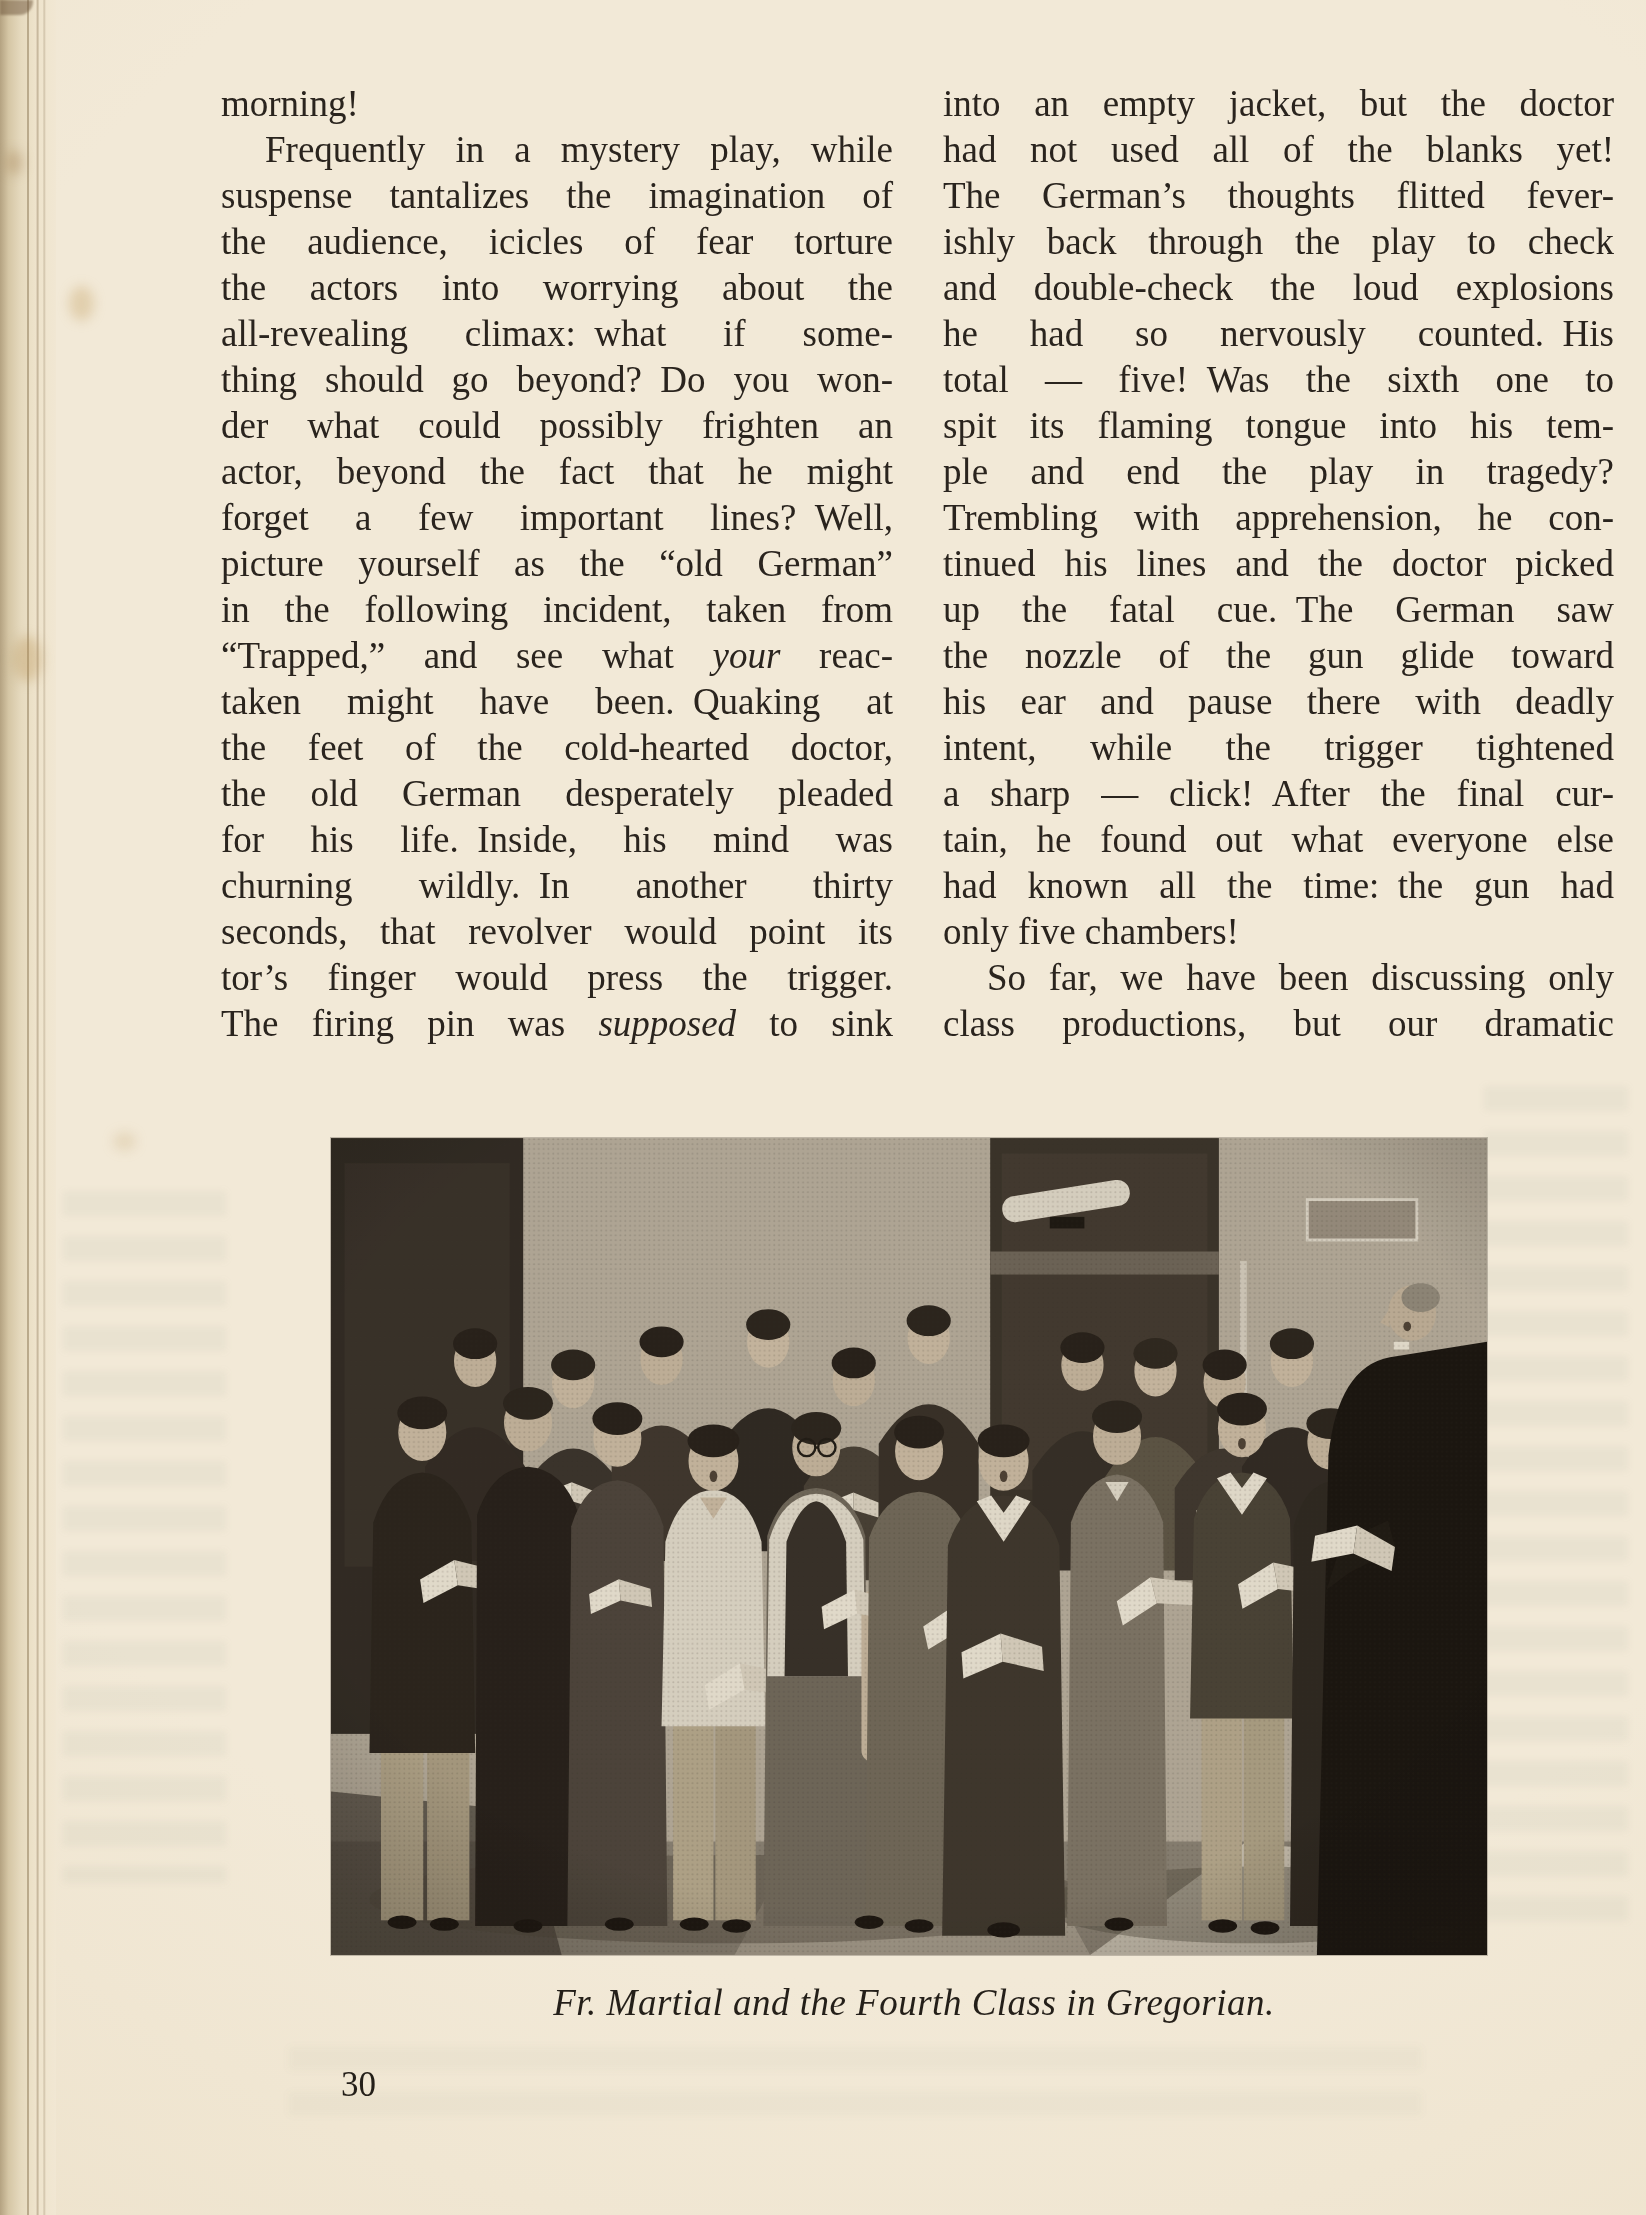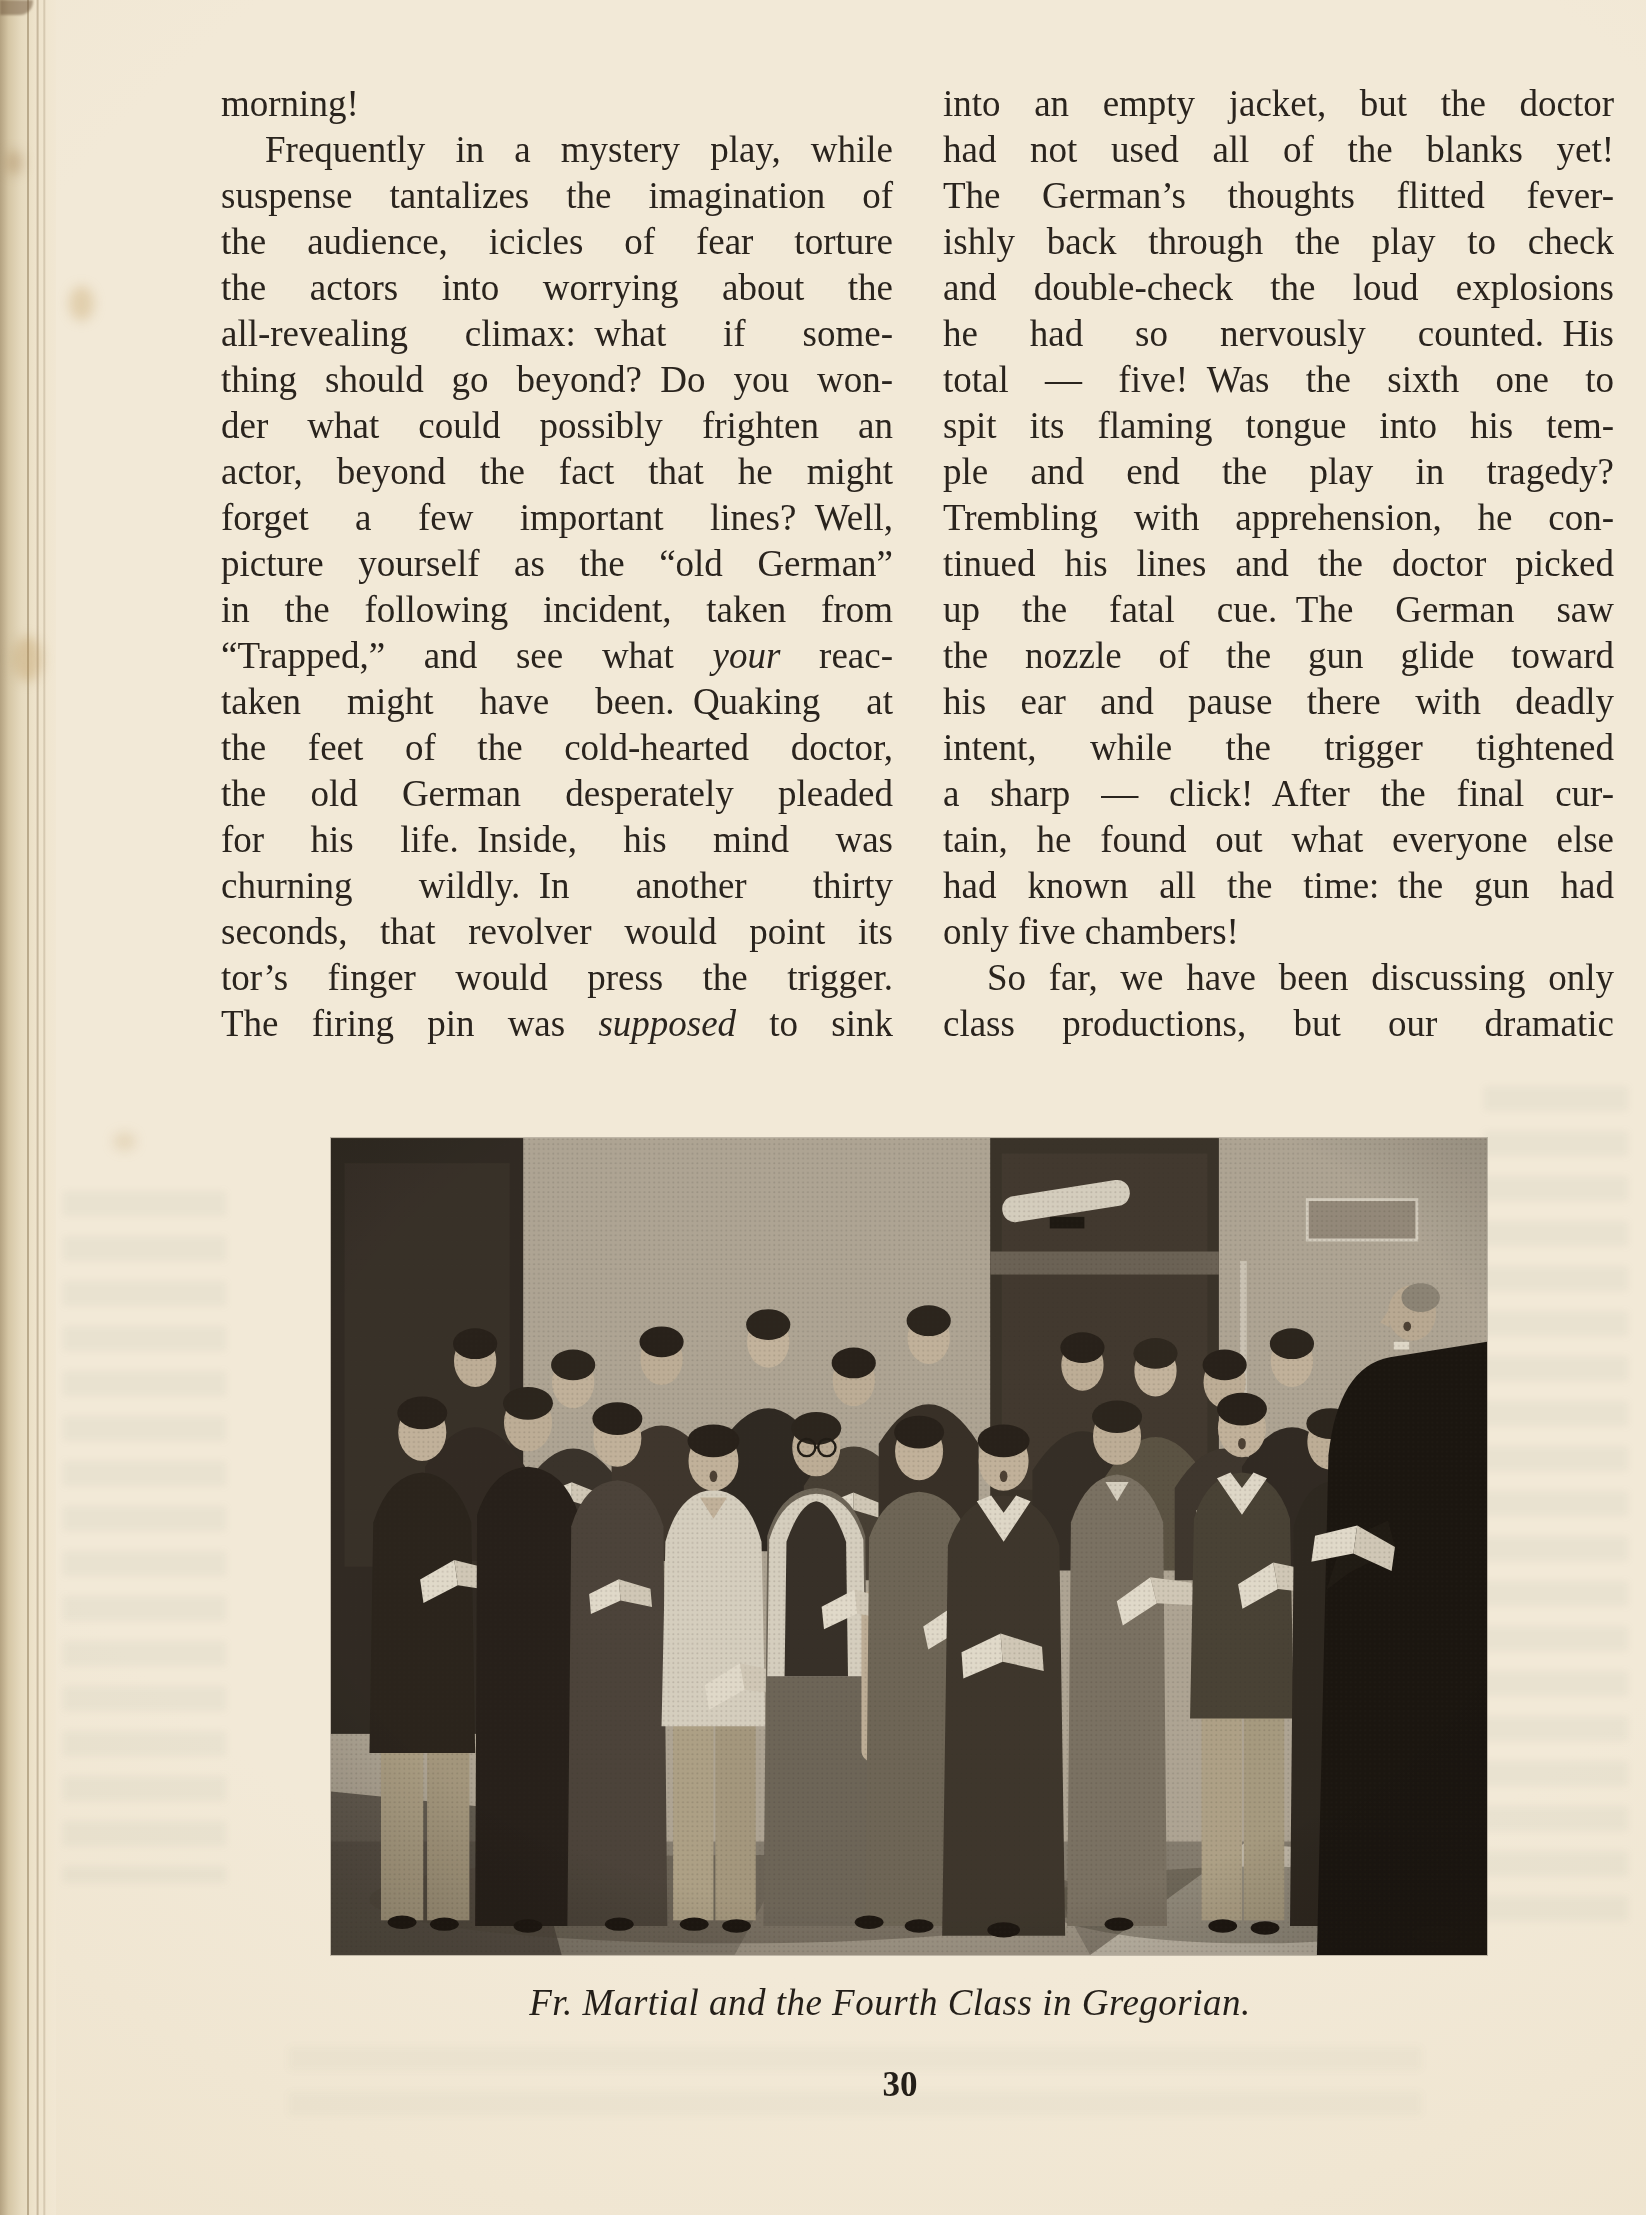--- a/index.html
+++ b/index.html
@@ -47,26 +47,26 @@
 
   
   .photo{
     position:absolute;left:331px;top:1138px;width:1156px;height:817px;margin:0;
     box-shadow:0 0 0 1px rgba(40,33,25,.25);
   }
   .photo svg{display:block;}
   .photo-tint{position:absolute;inset:0;background:rgba(110,95,70,.08);pointer-events:none;}
 
   .caption{
-    position:absolute;left:312px;top:1981px;width:1156px;
+    position:absolute;left:336px;top:1981px;width:1156px;
     text-align:center;font-style:italic;font-size:37px;color:#241f19;letter-spacing:0.5px;
   }
   .pageno{
-    position:absolute;left:322px;top:2065px;width:1156px;
-    text-align:center;font-weight:bold;font-size:35px;color:#241f19;
+    position:absolute;left:341px;top:2065px;width:1156px;
+    text-align:left;font-weight:normal;font-size:35px;color:#241f19;
   }
 </style>
 </head>
 <body>
 
 <div class="sheet">
 
   <div class="binding">
     <div class="binding-lines"></div>
   </div>

